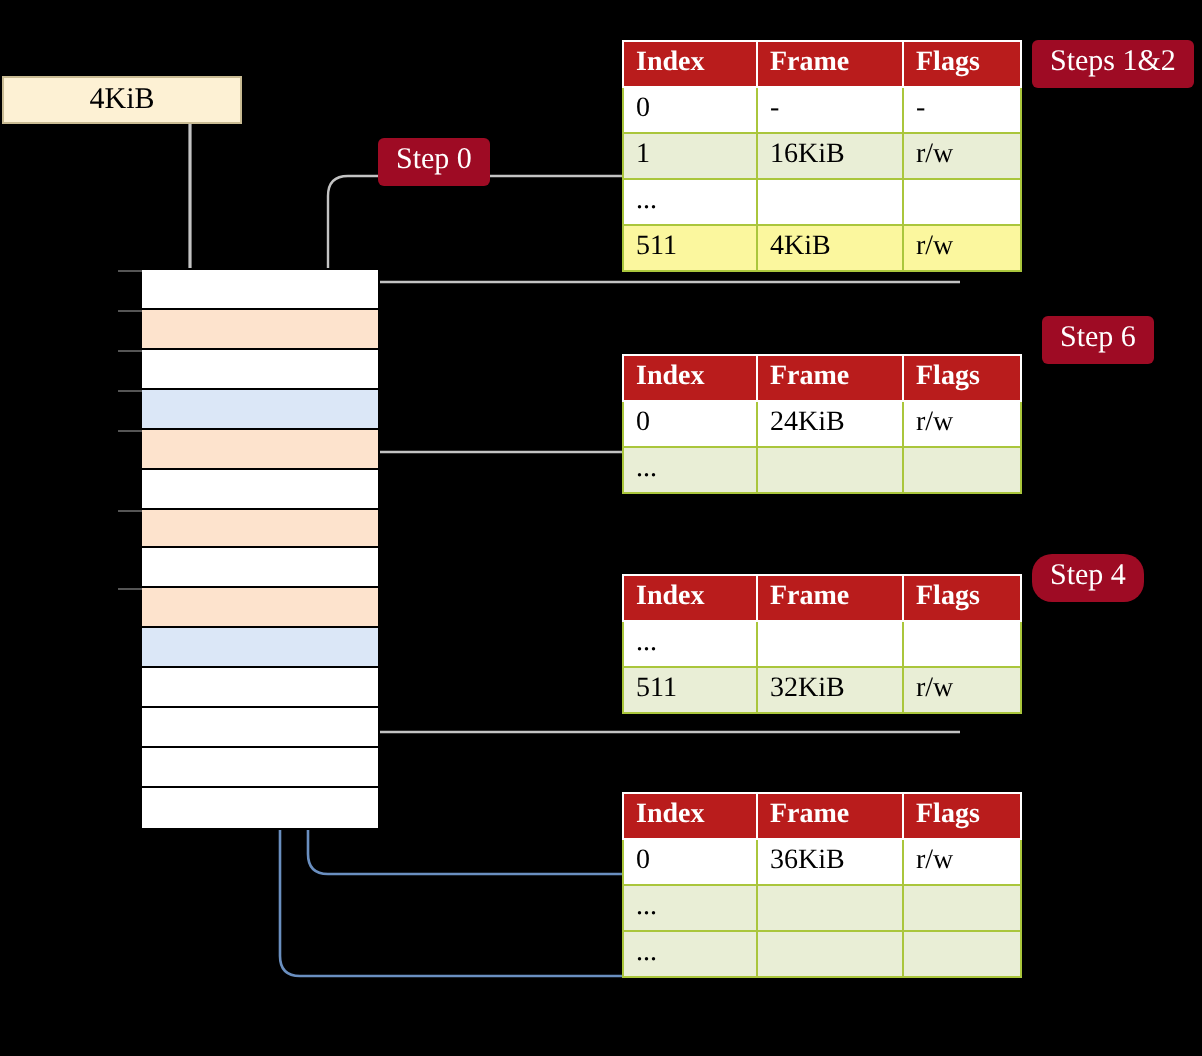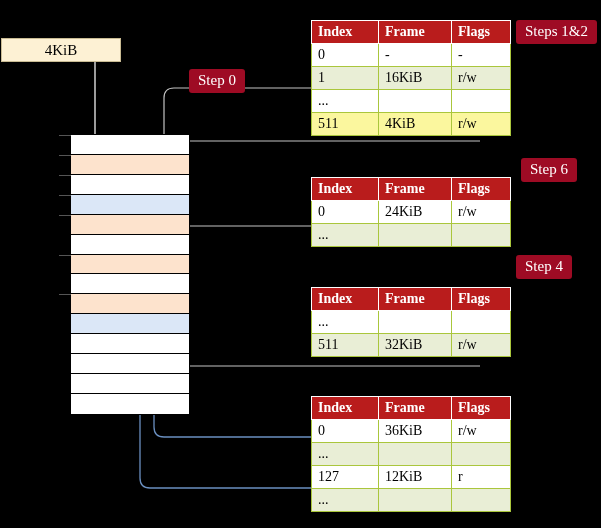--- a/index.html
+++ b/index.html
@@ -117,21 +117,21 @@
   <path d="M480,366 L186,366 Q176,366 176,356 L176,310" fill="none" stroke="#c3c3c3" stroke-width="1.2" marker-end="url(#ah-grey)"></path>
 
   <path d="M480,437 L164,437 Q154,437 154,427 L154,330" fill="none" stroke="#6a8fc0" stroke-width="1.3" marker-end="url(#ah-blue)"></path>
 
   <path d="M480,488 L150,488 Q140,488 140,478 L140,215" fill="none" stroke="#6a8fc0" stroke-width="1.3" marker-end="url(#ah-blue)"></path>
 </svg>
 
 <div class="badge" style="left:516px;top:20px;">Steps 1&amp;2</div>
 <div class="badge" style="left:189px;top:41px;margin-top:28px;">Step 0</div>
 <div class="badge" style="left:521px;top:158px;">Step 6</div>
-<div class="badge" style="left:516px;top:255px;">Step 4</div>
+<div class="badge" style="left:516px;top:277px;border-radius:10px;">Step 4</div>
 
 <div class="kib-box" style="left:1px;top:38px;width:118px;">4KiB</div>
 
 <div id="mem-column">
     <div class="mem-row white" style="top: 0px; height: 19.9286px;"></div>
     <div class="mem-tick" style="top: 0px;"></div>
     <div class="mem-row orange" style="top: 19.9286px; height: 19.9286px;"></div>
     <div class="mem-tick" style="top: 19.9286px;"></div>
     <div class="mem-row white" style="top: 39.8571px; height: 19.9286px;"></div>
     <div class="mem-tick" style="top: 39.8571px;"></div>
@@ -240,24 +240,19 @@
     <tr class="plain">
       <td>0</td>
       <td>36KiB</td>
       <td>r/w</td>
     </tr>
     <tr class="alt">
       <td>...</td>
       <td></td>
       <td></td>
     </tr>
-    <tr class="plain">
-      <td>127</td>
-      <td>12KiB</td>
-      <td>r</td>
-    </tr>
     <tr class="alt">
       <td>...</td>
       <td></td>
       <td></td>
     </tr>
   </tbody>
 </table>
 
 </body></html>

